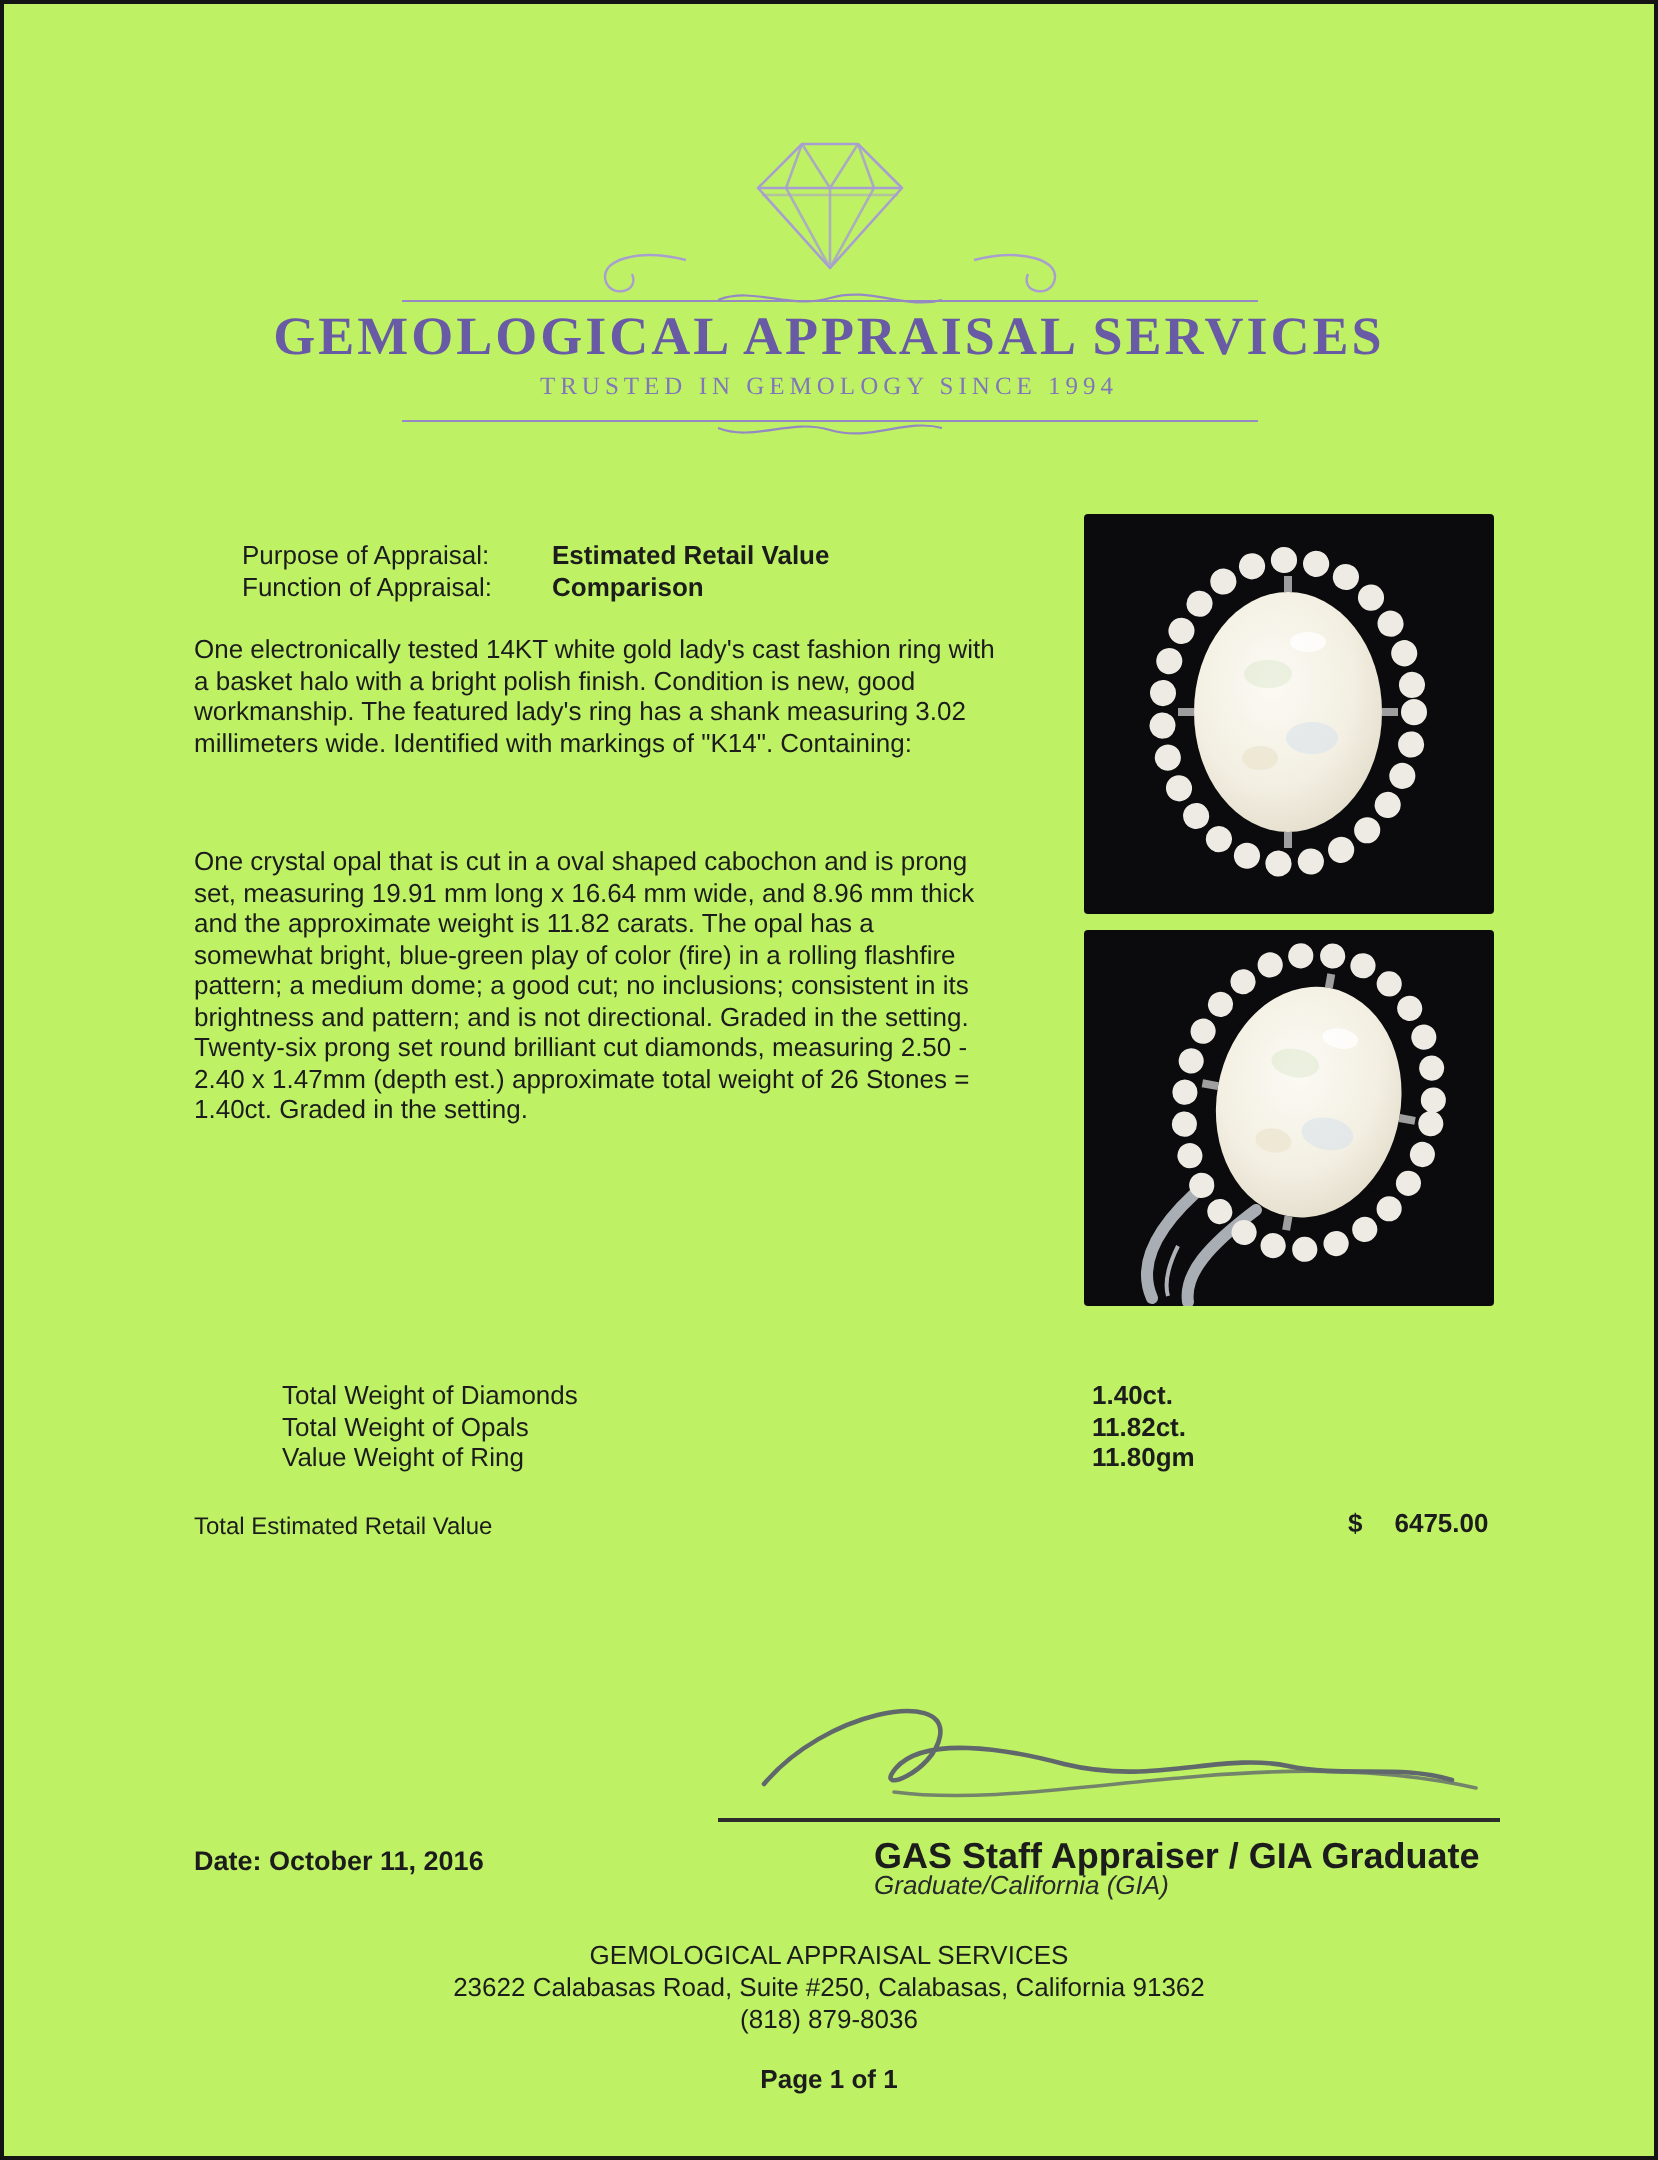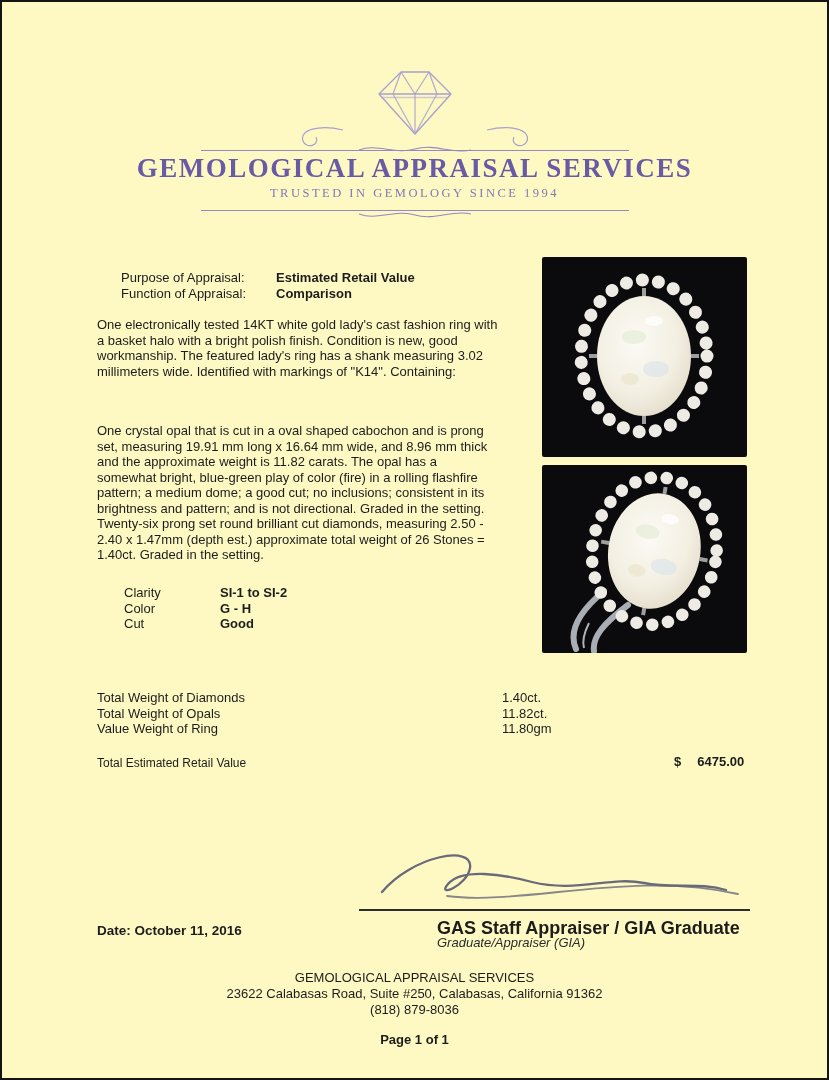--- a/index.html
+++ b/index.html
@@ -1,21 +1,21 @@
 <!DOCTYPE html>
 <html><head>
 <meta charset="utf-8">
 <style>
   * { margin:0; padding:0; box-sizing:border-box; }
   html,body { background:#ffffff; }
   body { font-family:"Liberation Sans", sans-serif; color:#1c1c1c; }
 
   .page {
     position:relative; width:829px; height:1080px; margin:0 auto;
-    background:#fef9c3; overflow:hidden;
+    background:#bef264; overflow:hidden;
     border:2px solid #141414;
   }
 
   
   .letterhead { position:absolute; top:0; left:0; right:0; height:240px; }
   .diamond-logo { position:absolute; top:58px; left:50%; transform:translateX(-50%); }
   .curl { position:absolute; top:120px; }
   .curl.left  { left:calc(50% - 122px); }
   .curl.right { right:calc(50% - 122px); transform:scaleX(-1); }
 
@@ -51,22 +51,22 @@
   .para.p3 { top:514px; }
 
   .grades { position:absolute; top:583px; left:122px; width:300px; }
   .grade-row { display:flex; }
   .grade-label { width:96px; }
   .grade-value { font-weight:bold; }
 
   
   .totals { position:absolute; top:688px; left:95px; width:653px; }
   .total-row { display:flex; }
-  .total-label { width:405px; }
-  .total-value { font-weight:normal;text-align:center; }
+  .total-label { width:405px;margin-left:44px; }
+  .total-value { font-weight:bold;text-align:center; }
   .retail-label { position:absolute; top:66px; left:0; font-weight:normal; font-size:12px; }
   .money { position:absolute; top:64px; left:577px; display:flex; gap:16px; font-weight:bold; }
 
   
   .photo { position:absolute; left:540px; border-radius:2px; overflow:hidden; line-height:0; }
   .photo.top { top:255px; }
   .photo.bottom { top:463px; }
 
   
   .signature-svg { position:absolute; top:838px; left:350px; }
@@ -125,34 +125,20 @@
     <div class="kv-row">
       <span class="kv-label">Function of Appraisal:</span>
       <span class="kv-value">Comparison</span>
     </div>
   </div>
 
   <p class="para p1 bodytext">One electronically tested 14KT white gold lady's cast fashion ring with a basket halo with a bright polish finish. Condition is new, good workmanship. The featured lady's ring has a shank measuring 3.02 millimeters wide. Identified with markings of "K14".  Containing:</p>
   <p class="para p2 bodytext">One crystal opal that is cut in a oval shaped cabochon and is prong set, measuring 19.91 mm long x 16.64 mm wide, and 8.96 mm thick and the approximate weight is 11.82 carats. The opal has a somewhat bright, blue-green play of color (fire) in a rolling flashfire pattern; a medium dome; a good cut; no inclusions; consistent in its brightness and pattern; and is not directional. Graded in the setting.</p>
   <p class="para p3 bodytext">Twenty-six prong set round brilliant cut diamonds, measuring 2.50 - 2.40 x 1.47mm (depth est.) approximate total weight of 26 Stones = 1.40ct. Graded in the setting.</p>
 
-  <div class="grades bodytext">
-    <div class="grade-row">
-      <span class="grade-label">Clarity</span>
-      <span class="grade-value">SI-1 to SI-2</span>
-    </div>
-    <div class="grade-row">
-      <span class="grade-label">Color</span>
-      <span class="grade-value">G - H</span>
-    </div>
-    <div class="grade-row">
-      <span class="grade-label">Cut</span>
-      <span class="grade-value">Good</span>
-    </div>
-  </div>
 
   <div class="totals bodytext">
     <div class="total-row">
       <span class="total-label">Total Weight of Diamonds</span>
       <span class="total-value">1.40ct.</span>
     </div>
     <div class="total-row">
       <span class="total-label">Total Weight of Opals</span>
       <span class="total-value">11.82ct.</span>
     </div>
@@ -214,21 +200,21 @@
   <svg class="signature-svg" width="400" height="72" viewBox="0 0 400 72">
     <g fill="none" stroke="#50506e" stroke-width="2.3" stroke-linecap="round" opacity="0.85">
       <path d="M30,52 C60,16 122,4 118,28 C115,46 84,58 96,44 C110,28 150,34 180,42 C225,53 258,36 292,43 C320,49 348,42 374,50"></path>
       <path d="M95,56 C170,66 280,30 386,54" stroke-width="1.8" opacity="0.8"></path>
     </g>
   </svg>
   <div class="signature-line"></div>
 
   <div class="date-line">Date: October 11, 2016</div>
   <div class="signer-title">GAS Staff Appraiser / GIA Graduate</div>
-  <div class="signer-subtitle">Graduate/Appraiser (GIA)</div>
+  <div class="signer-subtitle">Graduate/California (GIA)</div>
 
   <div class="footer">
     <div>GEMOLOGICAL APPRAISAL SERVICES</div>
     <div>23622 Calabasas Road, Suite #250, Calabasas, California 91362</div>
     <div>(818) 879-8036</div>
     <div class="page-num">Page 1 of 1</div>
   </div>
 
 </div>
 

